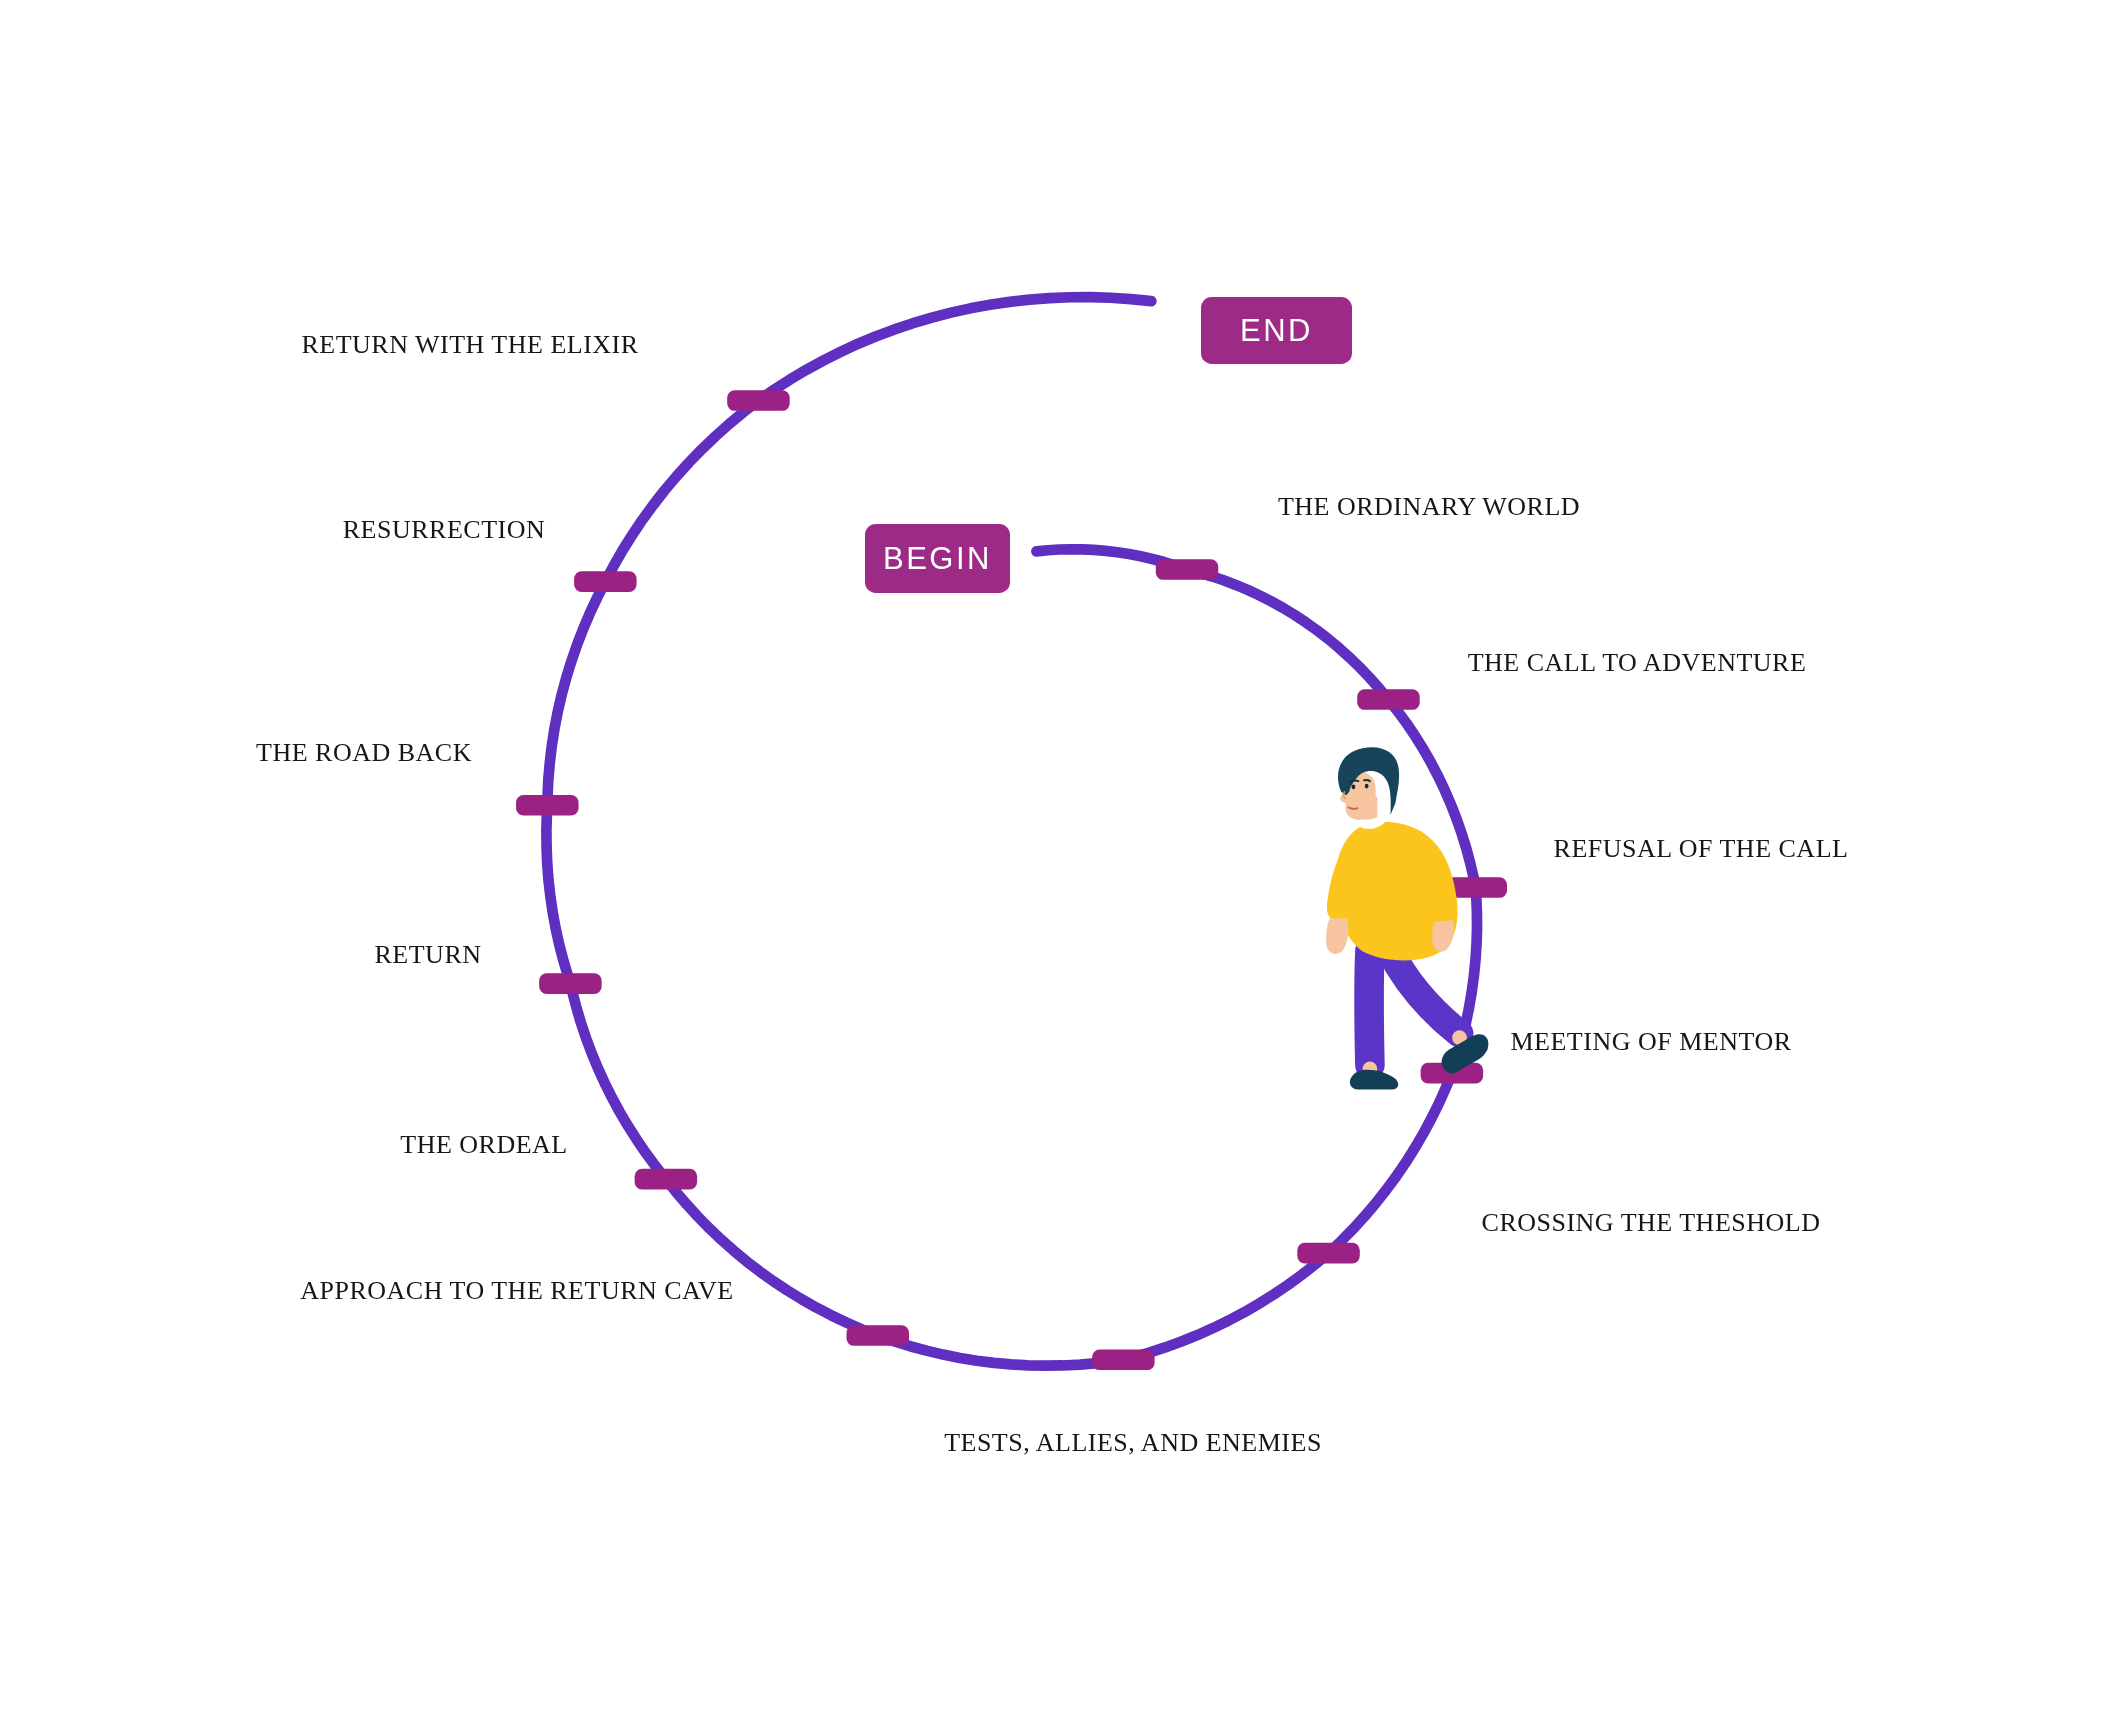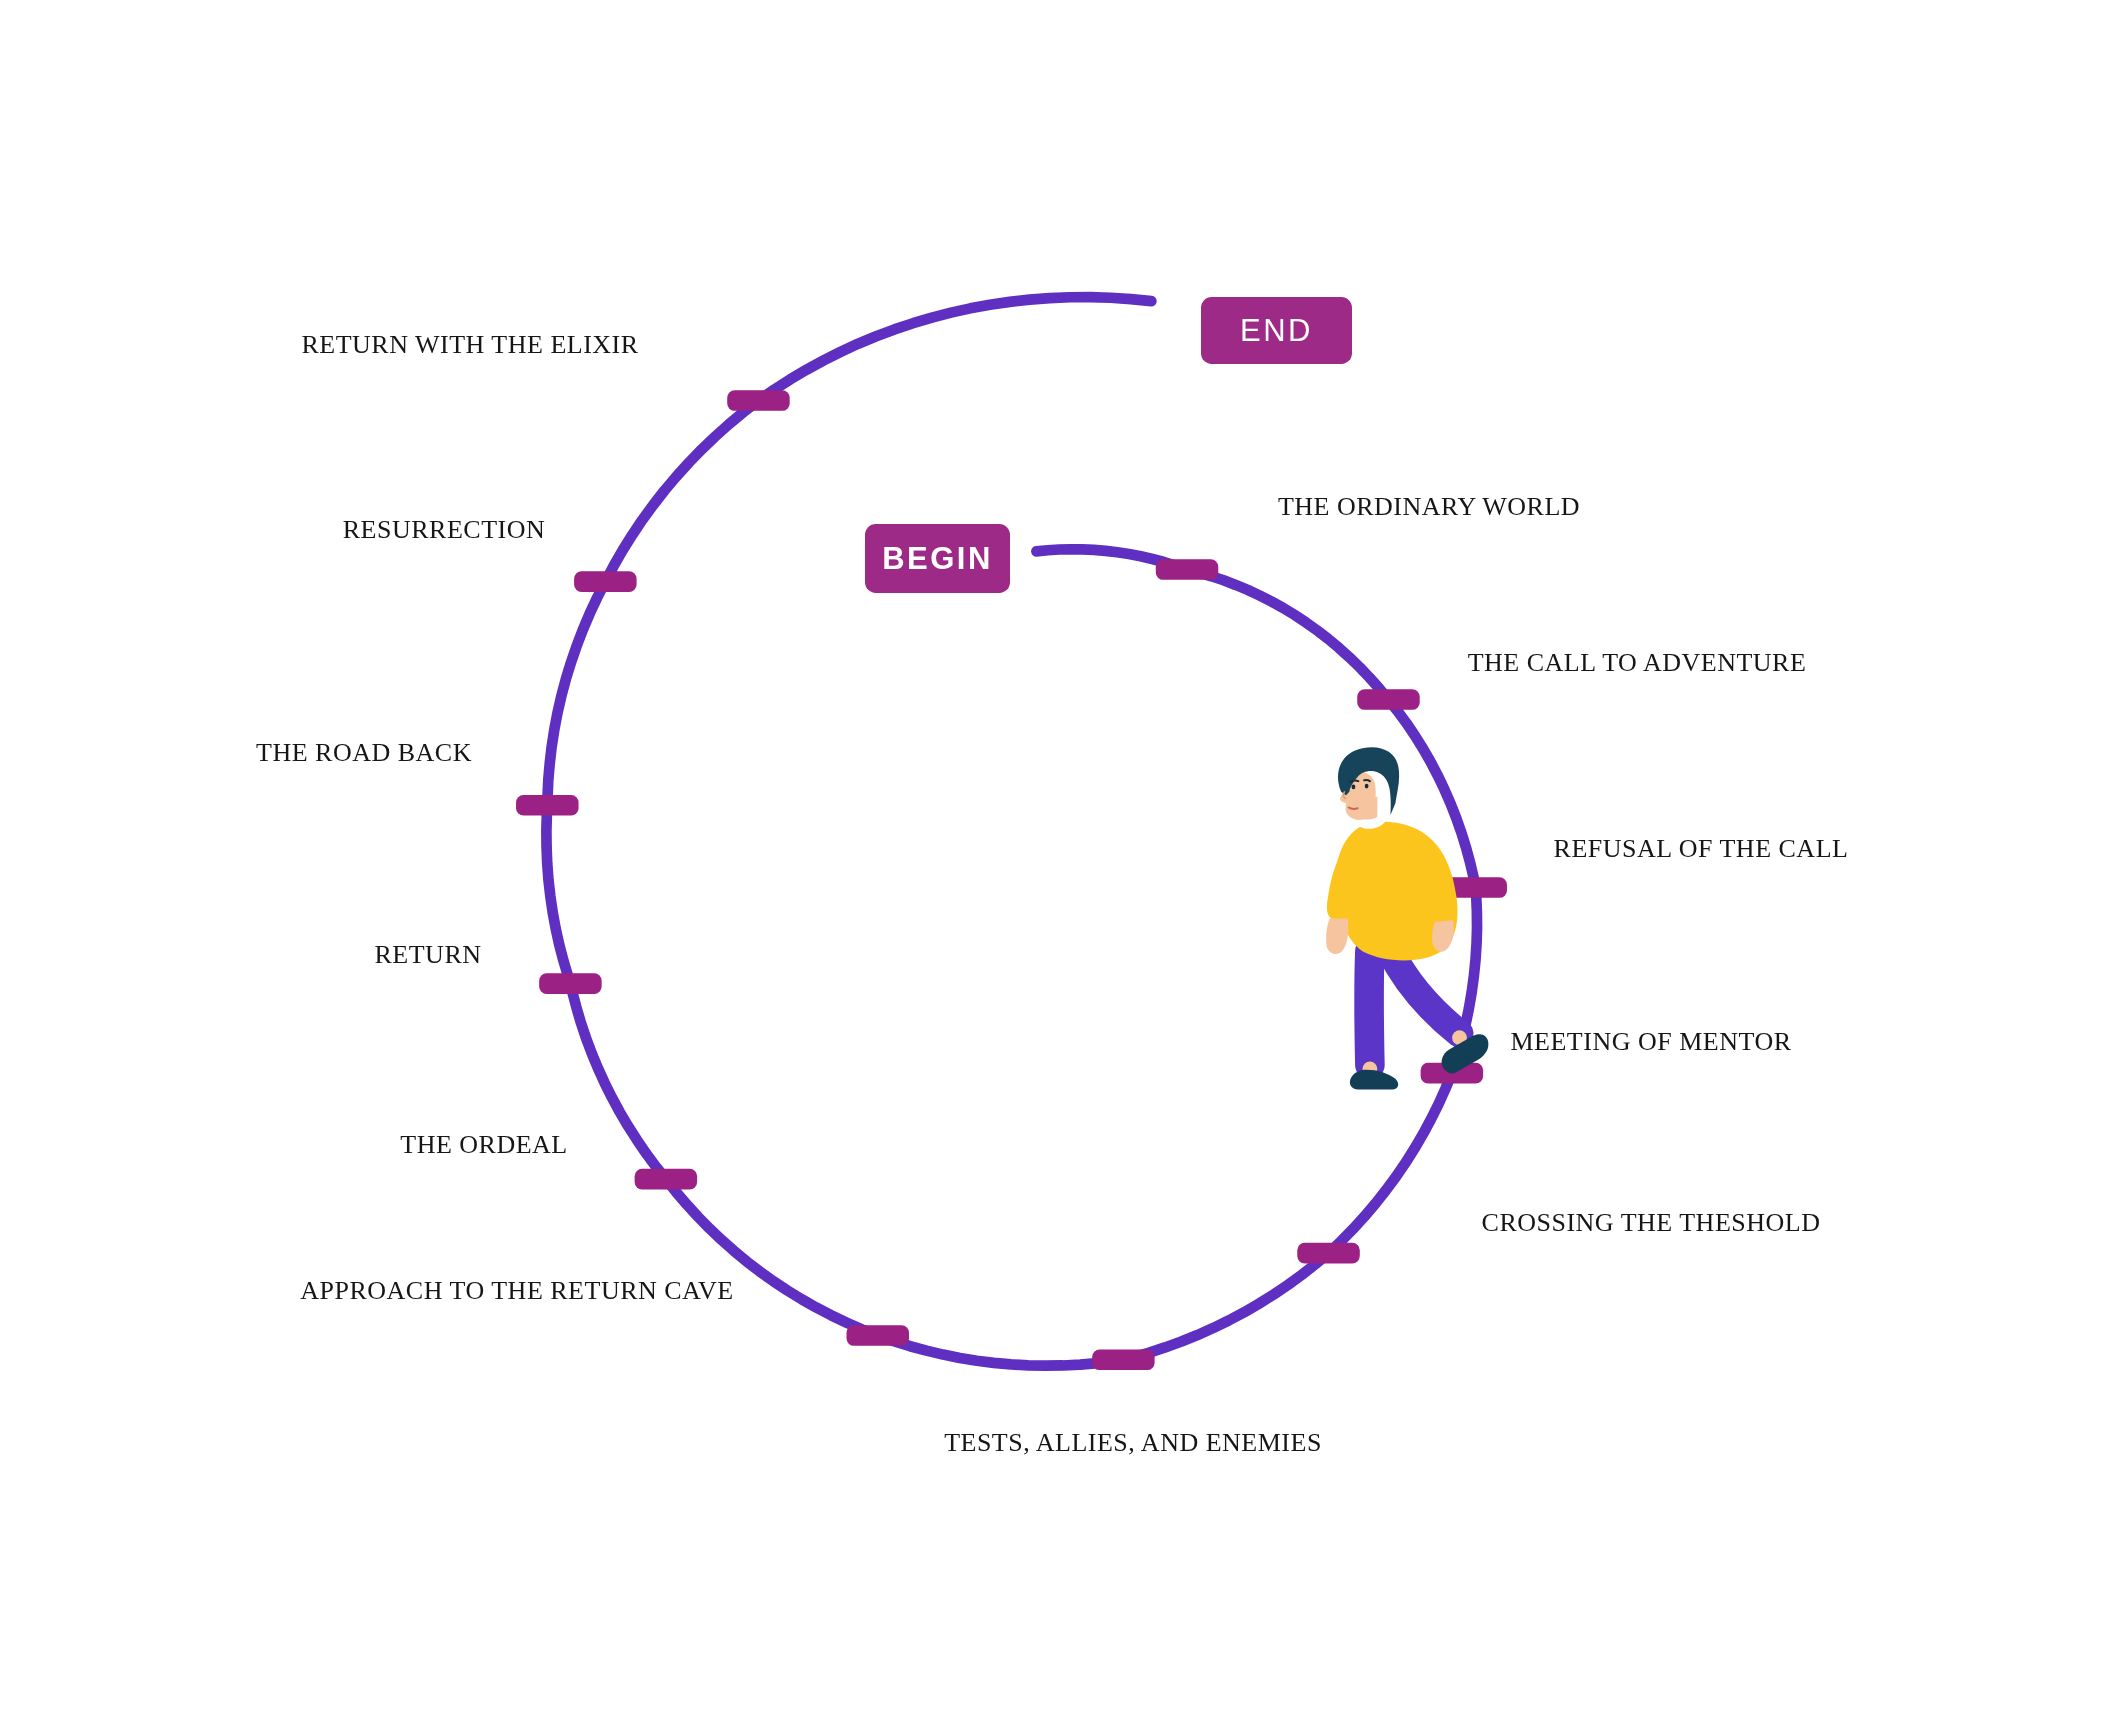--- a/index.html
+++ b/index.html
@@ -11,21 +11,21 @@
   .stage-label{
     position:absolute;transform:translate(-50%,-50%);
     font-size:26px;letter-spacing:0.5px;color:var(--label-text,#161616);
     white-space:nowrap;font-weight:normal;font-family:Liberation Serif, serif;
   }
   .badge{
     position:absolute;background:var(--badge,#9D2A86);color:var(--badge-text,#fff);
     border-radius:10.7px;display:flex;align-items:center;justify-content:center;
     font-size:31px;letter-spacing:2.5px;font-weight:normal;
   }
-  #badge-begin{left:865px;top:524px;width:145px;height:69px;font-weight:bold;}
+  #badge-begin{left:865px;top:524px;width:145px;height:69px;}
   #badge-end{left:1201px;top:263px;width:151px;height:67px;margin-top:34px;}
   
   .s0{left:1429px;top:507px;}
   .s1{left:1637px;top:663px;}
   .s2{left:1701px;top:849px;}
   .s3{left:1651px;top:1042px;}
   .s4{left:1651px;top:1223px;}
   .s5{left:1133px;top:1420px;margin-top:23px;}
   .s6{left:517px;top:1291px;}
   .s7{left:484px;top:1145px;}

